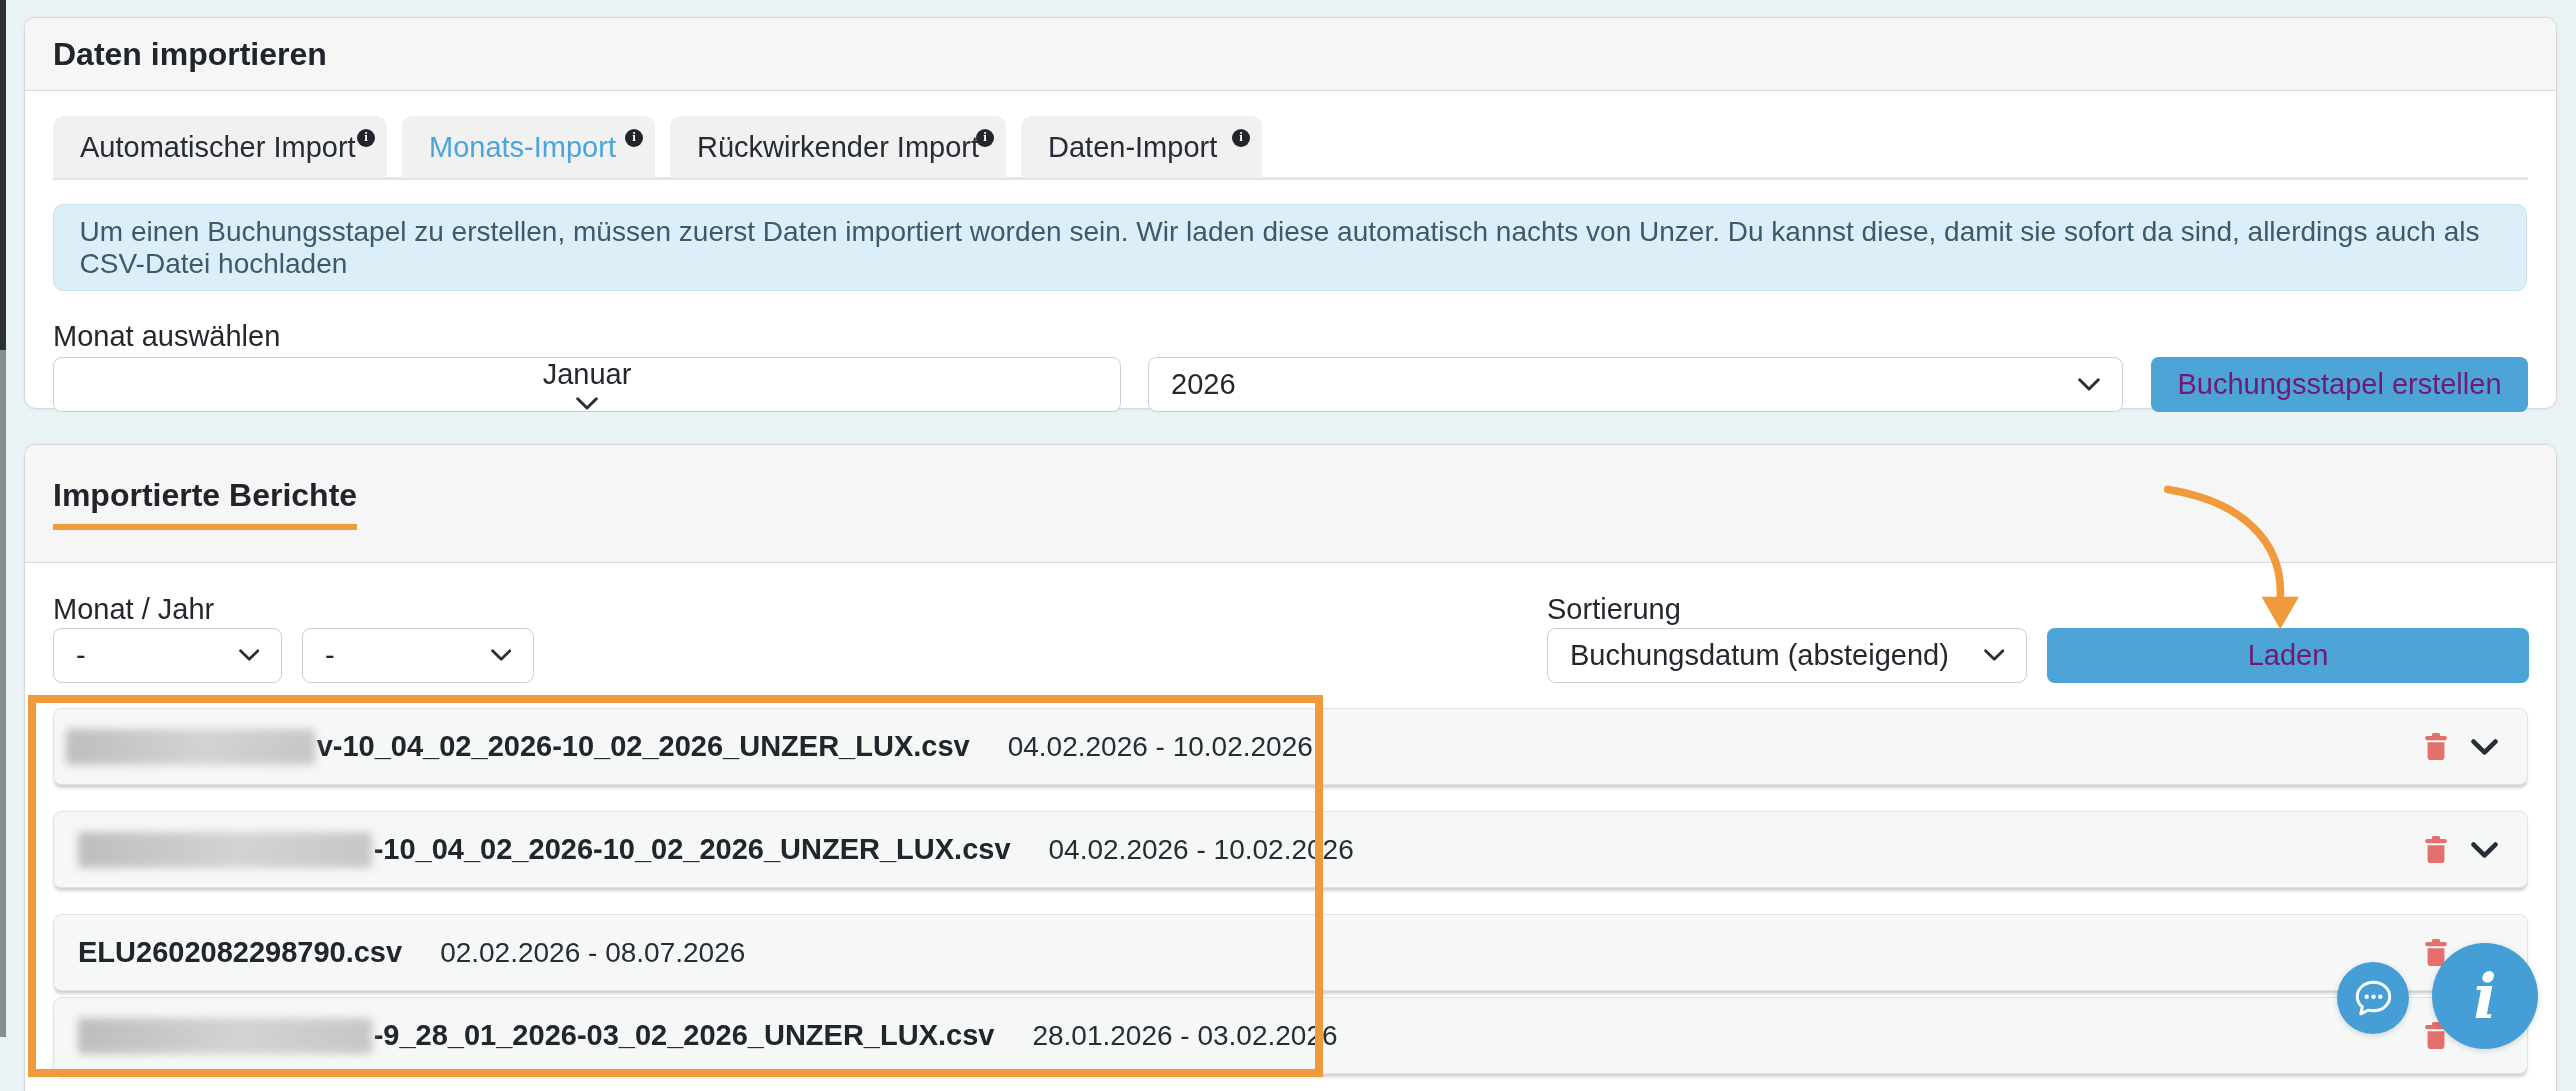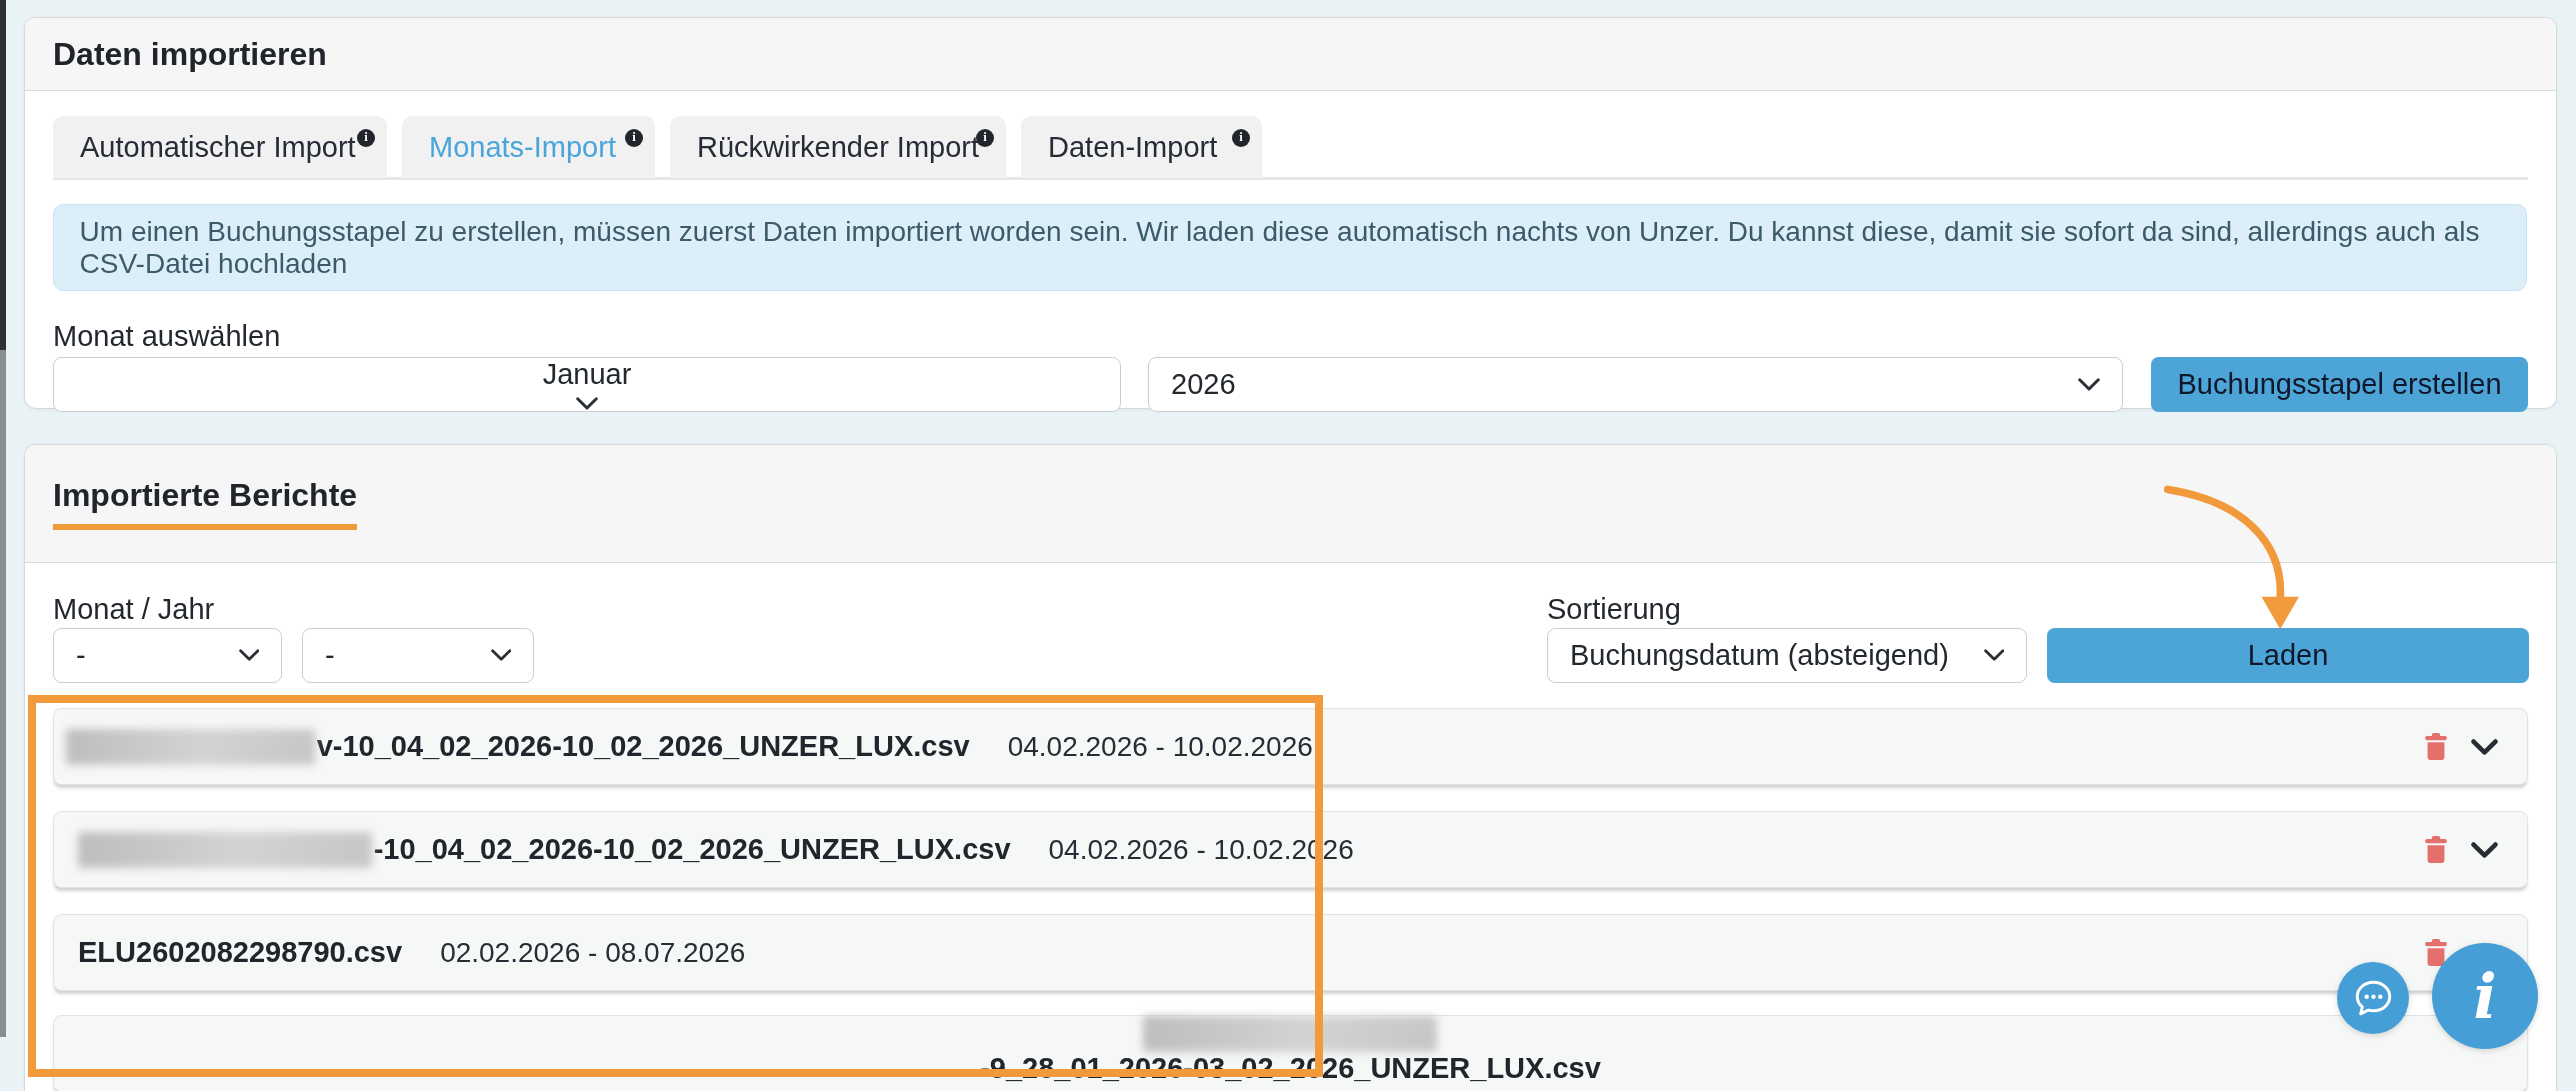--- a/index.html
+++ b/index.html
@@ -42,41 +42,41 @@
              background:#dceef8; border:1.7px solid #c7e2f2; border-radius:10.2px;
              display:flex; align-items:center; padding:0 25.6px; font-size:28px; color:#3c5a68; }
 
   .field-label { position:absolute; font-size:29px; color:#23282e; }
 
   
   .select { position:absolute; height:55px; background:#fff; border:1.7px solid #c9ced2; border-radius:8.5px;
             display:flex; align-items:center; justify-content:space-between;
             padding:0 22px; font-size:29px; color:#23282e; cursor:pointer; }
   .btn { position:absolute; height:55px; background:#4da4d7; border:none; border-radius:7.7px;
-         color:#0f172a; font-size:29px; font-family:"Liberation Sans", sans-serif;
+         color:#701a75; font-size:29px; font-family:"Liberation Sans", sans-serif;
          display:flex; align-items:center; justify-content:center; cursor:pointer; }
 
   .sel-month { left:28px;  top:339px; width:1068px;flex-direction:column; }
   .sel-year  { left:1123px; top:339px; width:975px; }
   .btn-create{ left:2126px; top:339px; width:377px; }
   .lbl-month { left:28px; top:302px; }
 
   .lbl-monthyear { left:28px; top:148px; }
   .sel-fmonth { left:28px;  top:183px; width:229px; }
   .sel-fyear  { left:277px; top:183px; width:232px; }
   .lbl-sort   { left:1522px; top:148px; }
   .sel-sort   { left:1522px; top:183px; width:480px; }
   .btn-load   { left:2022px; top:183px; width:482px; }
 
   
   .report-row { position:absolute; left:28px; width:2475px; height:77px;
                 background:#f6f7f7; border:1.7px solid #e1e2e3; border-radius:8.5px;
                 box-shadow:0 4.3px 3.4px -1.7px rgba(0,0,0,.18);
                 display:flex; align-items:center; padding:0 24px; }
-  .row-1 { top:263px;padding-left:12px; } .row-2 { top:366px; } .row-3 { top:469px; } .row-4 { top:570px;flex-direction:column; }
+  .row-1 { top:263px;padding-left:12px; } .row-2 { top:366px; } .row-3 { top:469px; } .row-4 { top:552px; }
   .redact { height:36px; border-radius:3.4px; margin-right:1.7px; flex:none;
             background:linear-gradient(100deg,#bdbdbd,#d3d3d3 55%,#c6c6c6); filter:blur(4.3px); }
   .redact-a { width:249px; } .redact-b { width:294px; }
   .row-file { font-size:29px; font-weight:bold; color:#21262c; white-space:nowrap; }
   .row-date { margin-left:38px; font-size:28px; color:#262d34; white-space:nowrap; }
   .row-trash { margin-left:auto; width:22px; height:27px; flex:none; cursor:pointer; }
   .row-chevron { margin-left:24px; margin-right:5.1px; flex:none; cursor:pointer; }
 
   
   .annot-rect { position:absolute; left:28px; top:695px; width:1295px; height:382px;

